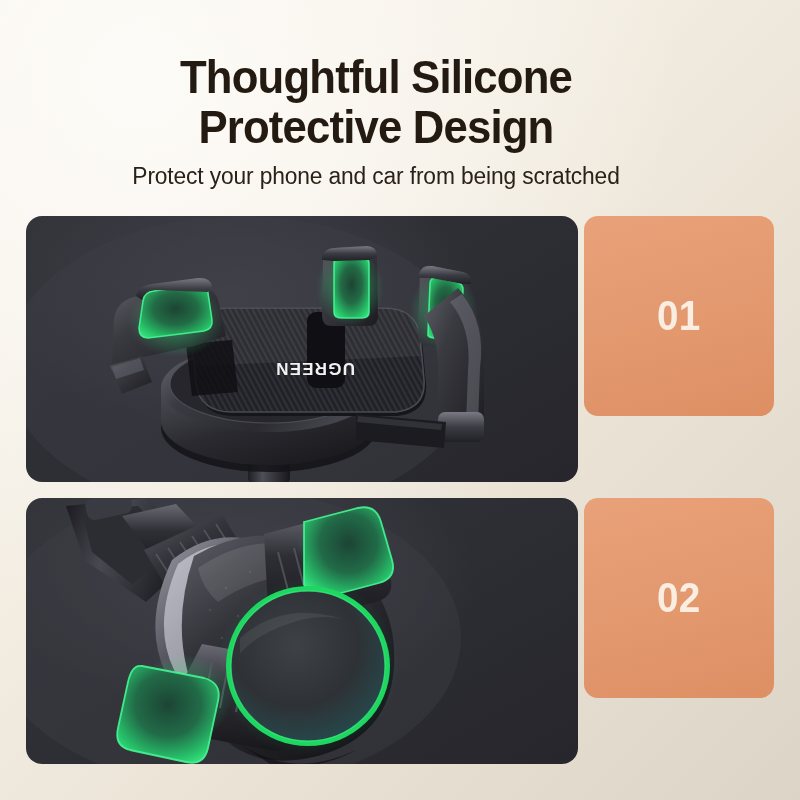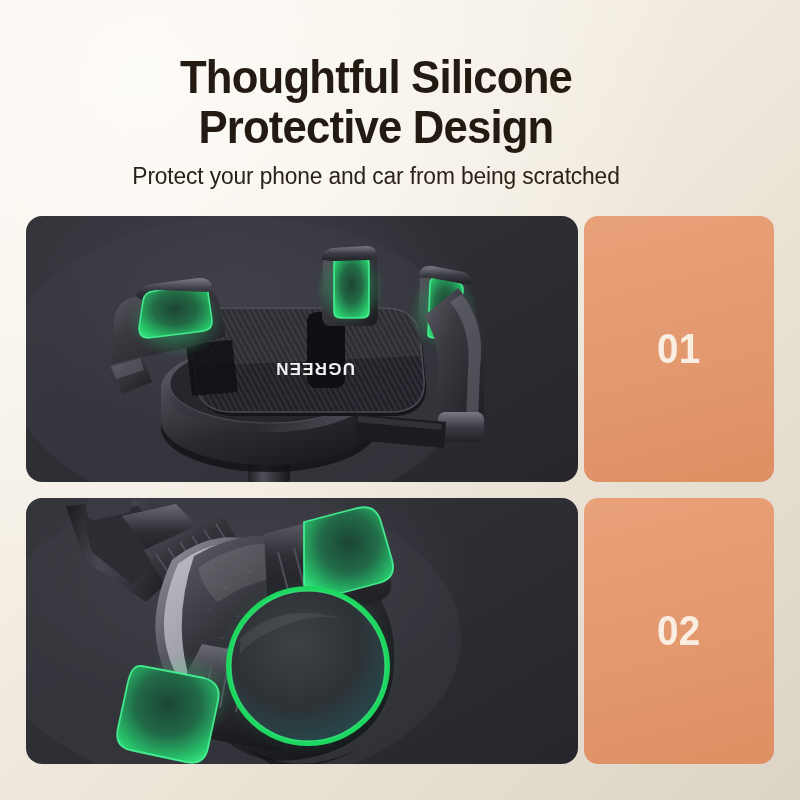--- a/index.html
+++ b/index.html
@@ -75,21 +75,21 @@
     border-radius: 16px;
     overflow: hidden;
     background:
       radial-gradient(ellipse 70% 85% at 38% 30%, #43434C 0%, rgba(67,67,76,0) 62%),
       linear-gradient(150deg, #34343B 0%, #2E2E35 45%, #26262C 100%);
   }
   .photo svg { display: block; width: 100%; height: 100%; }
 
   .badge {
     width: 190px;
-    height: 266px;
+    height: 200px;
     border-radius: 14px;
     background: linear-gradient(165deg, #E9A179 0%, #E49A70 45%, #DE8F64 100%);
     display: flex;
     align-items: center;
     justify-content: center;
   }
   .badge-num {
     color: #FAEDE2;
     font-family: "Liberation Sans", sans-serif;
     font-weight: 700;

